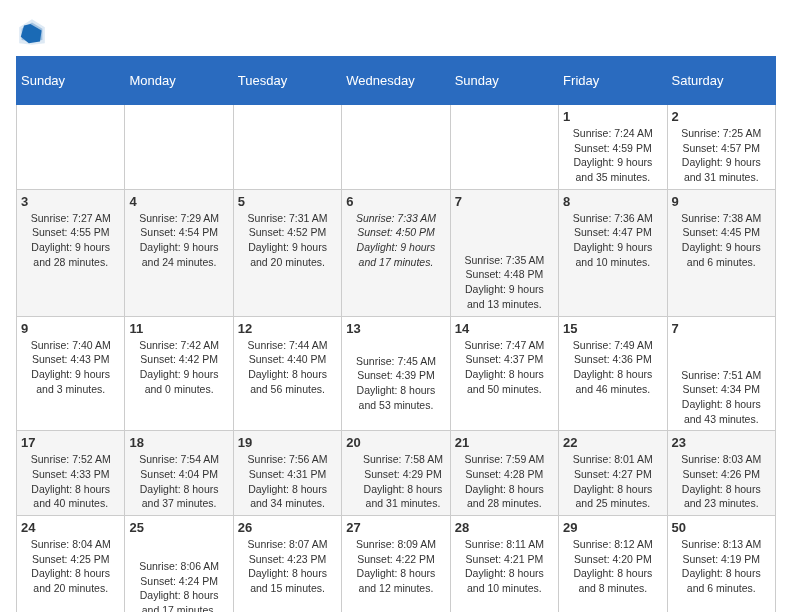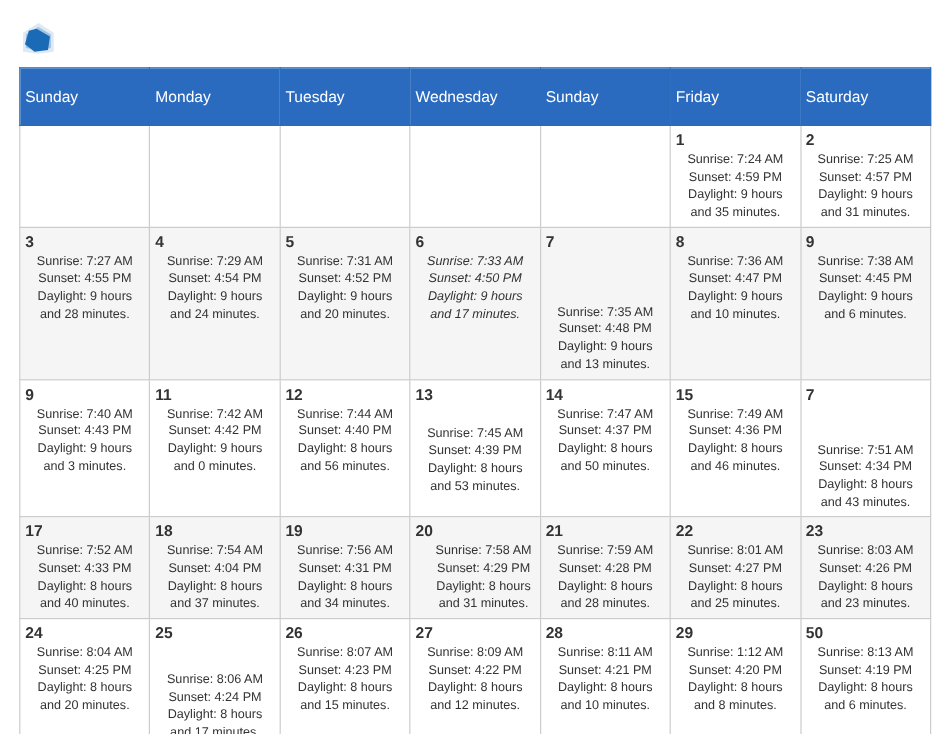--- a/index.html
+++ b/index.html
@@ -333,21 +333,21 @@
         </td>
         <td>
           <span class="day-number">28</span>
           <div class="day-info" style="white-space: pre-line;">Sunrise: 8:11 AM
 Sunset: 4:21 PM
 Daylight: 8 hours
 and 10 minutes.</div>
         </td>
         <td>
           <span class="day-number">29</span>
-          <div class="day-info" style="white-space: pre-line;">Sunrise: 1:12 AM
+          <div class="day-info" style="white-space: pre-line;">Sunrise: 8:12 AM
 Sunset: 4:20 PM
 Daylight: 8 hours
 and 8 minutes.</div>
         </td>
         <td>
           <span class="day-number">50</span>
           <div class="day-info" style="white-space: pre-line;">Sunrise: 8:13 AM
 Sunset: 4:19 PM
 Daylight: 8 hours
 and 6 minutes.</div>

